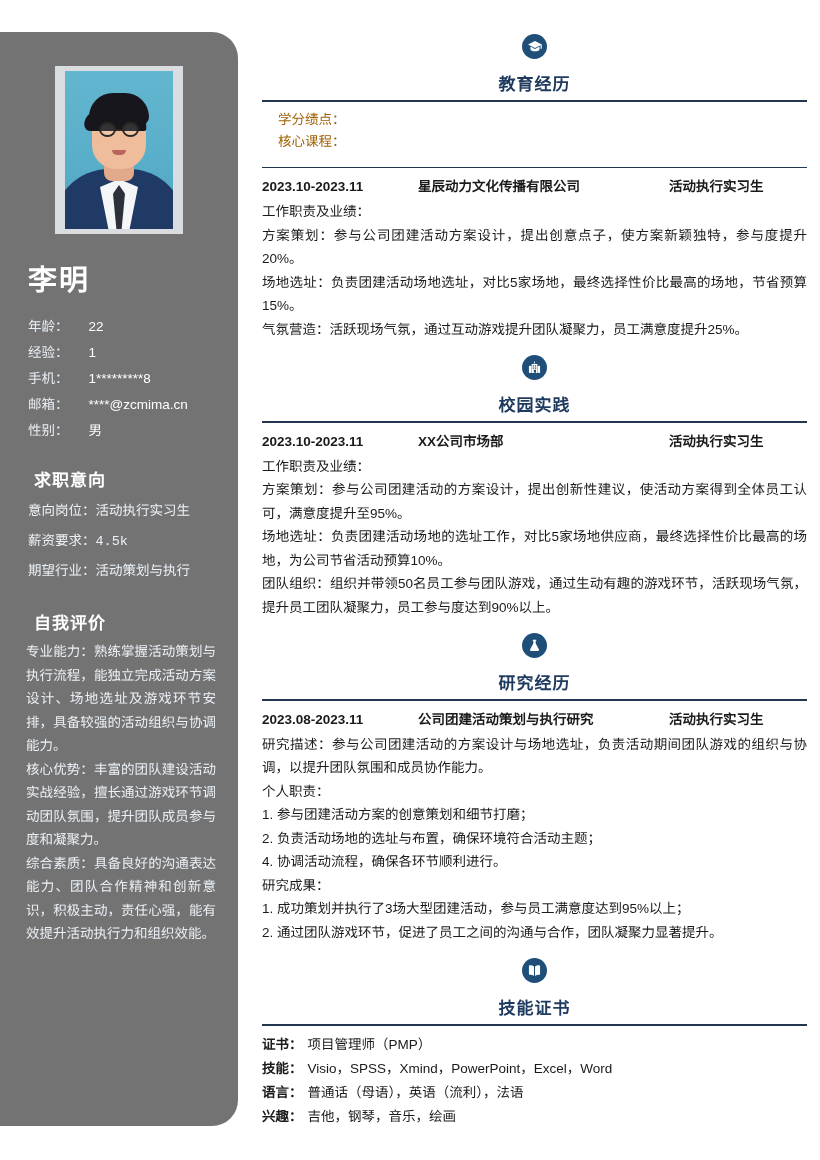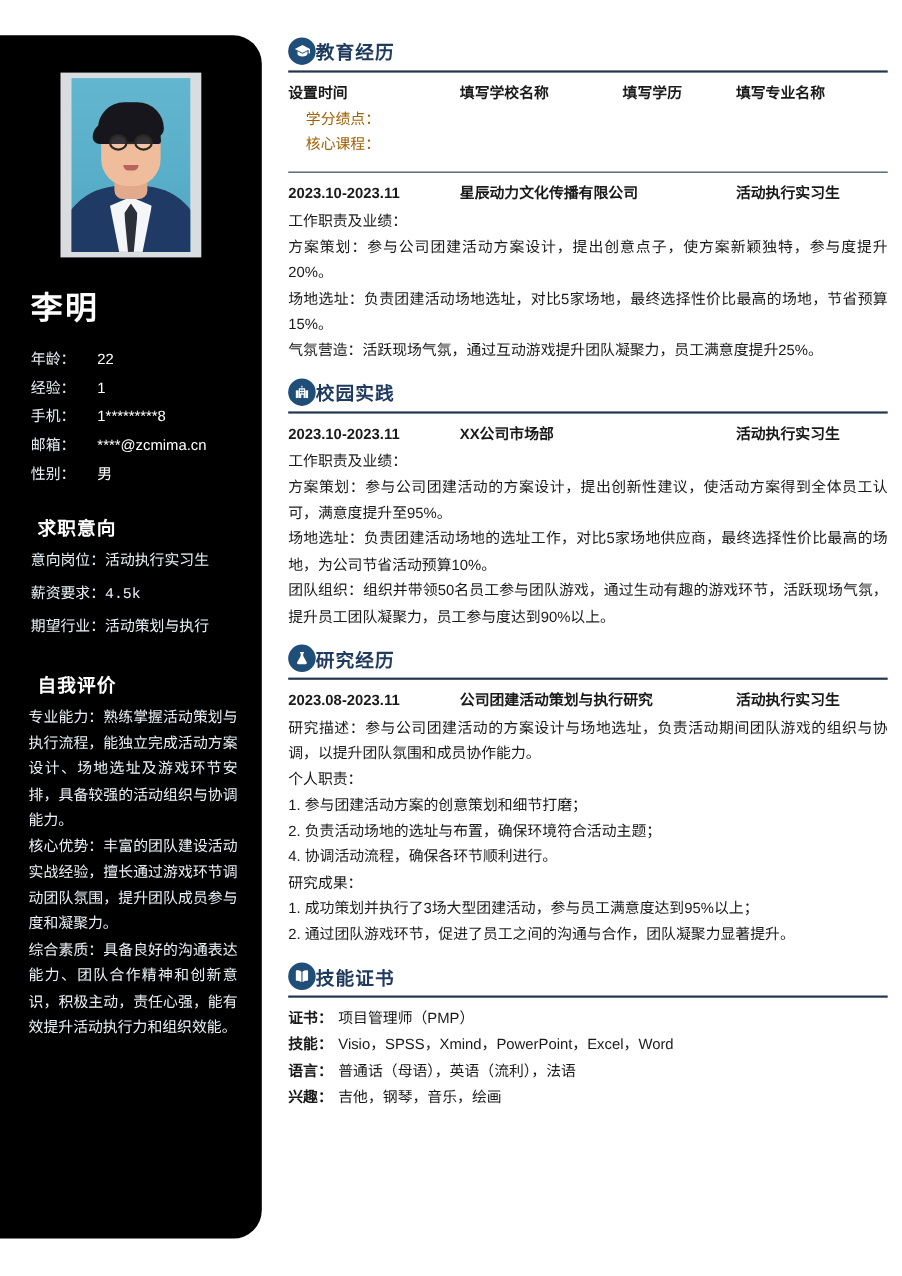--- a/index.html
+++ b/index.html
@@ -20,21 +20,21 @@
     background: #ffffff;
   }
 
   
   .sidebar {
     position: absolute;
     left: 0;
     top: 32px;
     width: 238px;
     height: 1094px;
-    background: #000000;
+    background: #737373;
     border-top-right-radius: 26px;
     border-bottom-right-radius: 26px;
     color: #ffffff;
     padding: 0 22px;
   }
 
   .photo-frame {
     width: 128px;
     height: 168px;
     margin: 34px auto 0 auto;
@@ -204,21 +204,23 @@
     top: 0;
     width: 545px;
     padding-top: 34px;
   }
 
   .section { margin-bottom: 4px; }
 
   .sec-head {
     display: flex;
     align-items: center;
+    gap: 11px;
     padding-bottom: 5px;
+    flex-direction: column;
   }
 
   .sec-icon {
     width: 25px;
     height: 25px;
     border-radius: 50%;
     background: #1f4f79;
     display: flex;
     align-items: center;
     justify-content: center;
@@ -341,26 +343,20 @@
         <span class="sec-icon">
           <svg width="16" height="16" viewBox="0 0 24 24" fill="#ffffff">
             <path d="M12 3 1.5 8.2 12 13.4l8.4-4.16v5.3h1.8V8.2L12 3z"></path>
             <path d="M5.2 11.4v3.8c0 1.9 3.05 3.3 6.8 3.3s6.8-1.4 6.8-3.3v-3.8L12 14.9l-6.8-3.5z"></path>
           </svg>
         </span>
         <span class="sec-title">教育经历</span>
       </div>
       <div class="sec-rule"></div>
 
-      <div class="row-head">
-        <span class="c1">设置时间</span>
-        <span class="c2">填写学校名称</span>
-        <span class="c3">填写学历</span>
-        <span class="c4">填写专业名称</span>
-      </div>
       <div class="edu-sub">学分绩点：</div>
       <div class="edu-sub">核心课程：</div>
     </section>
 
     <section class="section gap-small">
       <div class="sec-rule"></div>
 
       <div class="row-head">
         <span class="c1">2023.10-2023.11</span>
         <span style="flex:0 0 251px">星辰动力文化传播有限公司</span>

